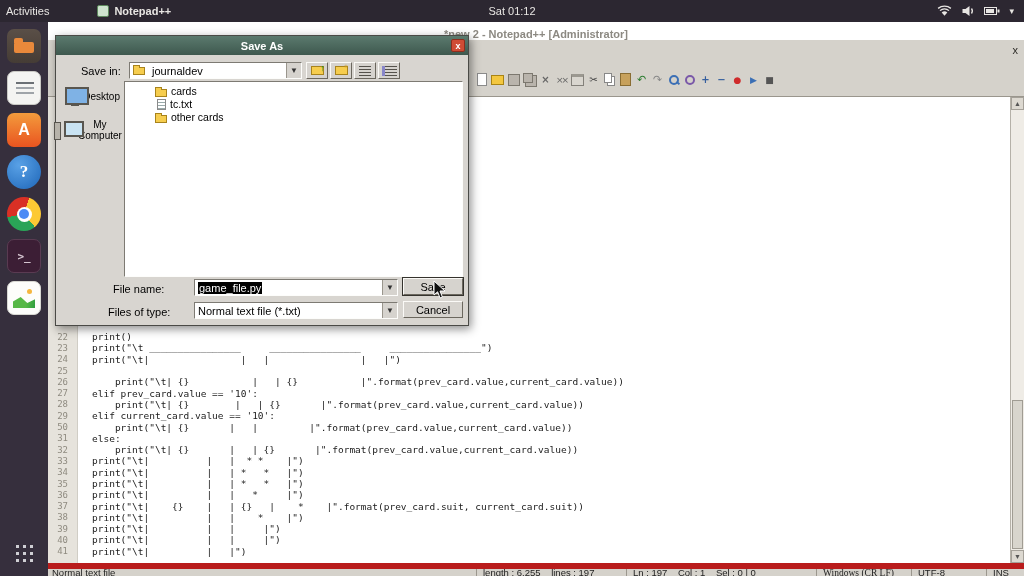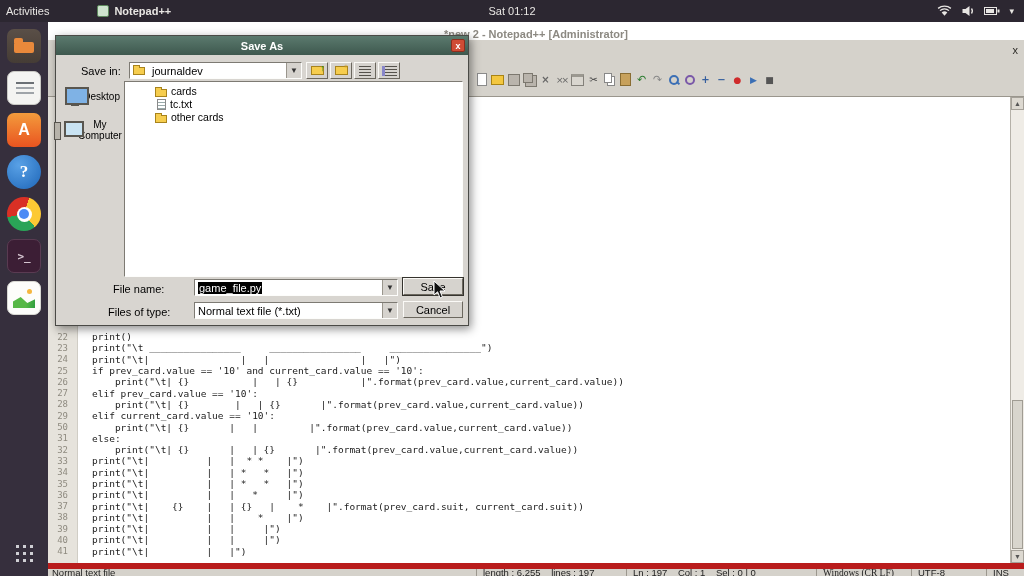--- a/index.html
+++ b/index.html
@@ -256,21 +256,20 @@
           <span class="ctext">print("\t ________________     ________________     ________________")</span>
         </div>
 
         <div class="crow">
           <span class="lnum">24</span>
           <span class="ctext">print("\t|                |   |                |   |")</span>
         </div>
 
         <div class="crow">
           <span class="lnum">25</span>
-          <span class="ctext">if prev_card.value == '10' and current_card.value == '10':</span>
         </div>
 
         <div class="crow">
           <span class="lnum">26</span>
           <span class="ctext">    print("\t| {}           |   | {}           |".format(prev_card.value,current_card.value))</span>
         </div>
 
         <div class="crow">
           <span class="lnum">27</span>
           <span class="ctext">elif prev_card.value == '10':</span>

